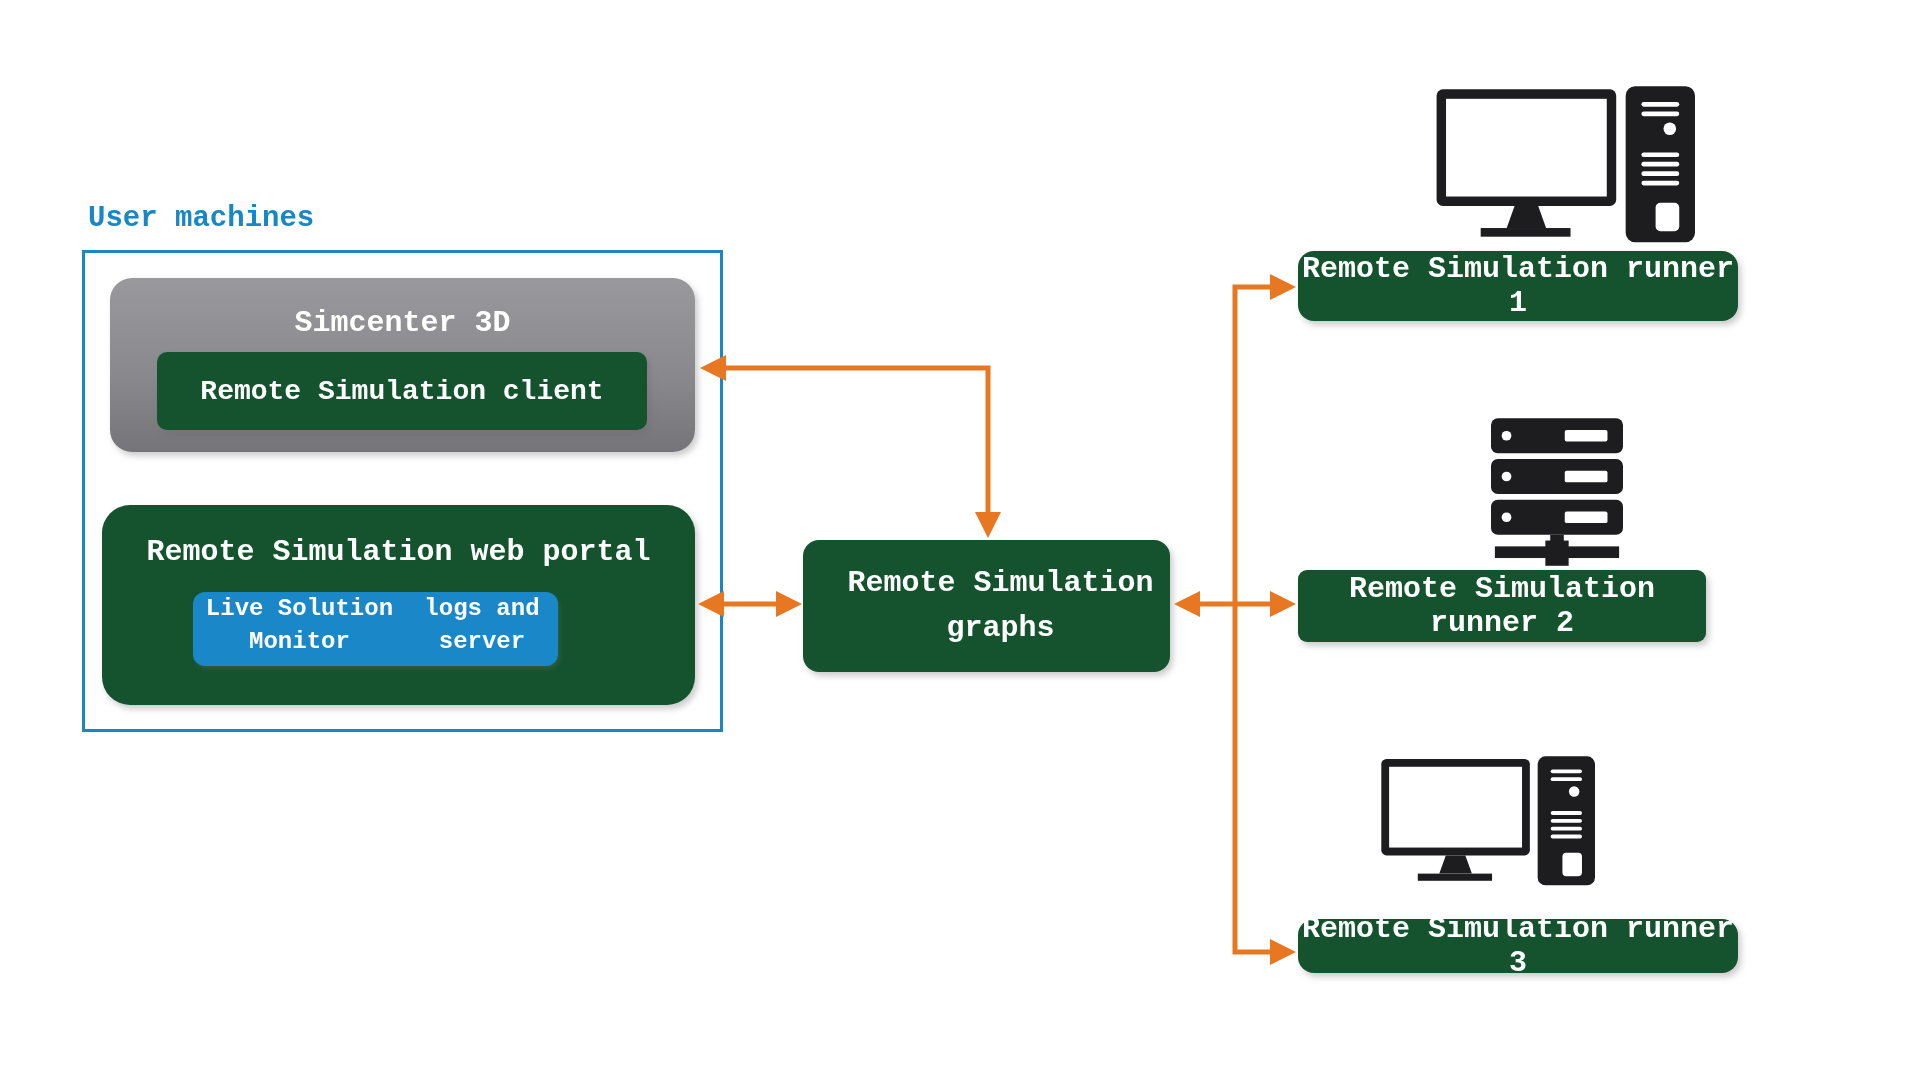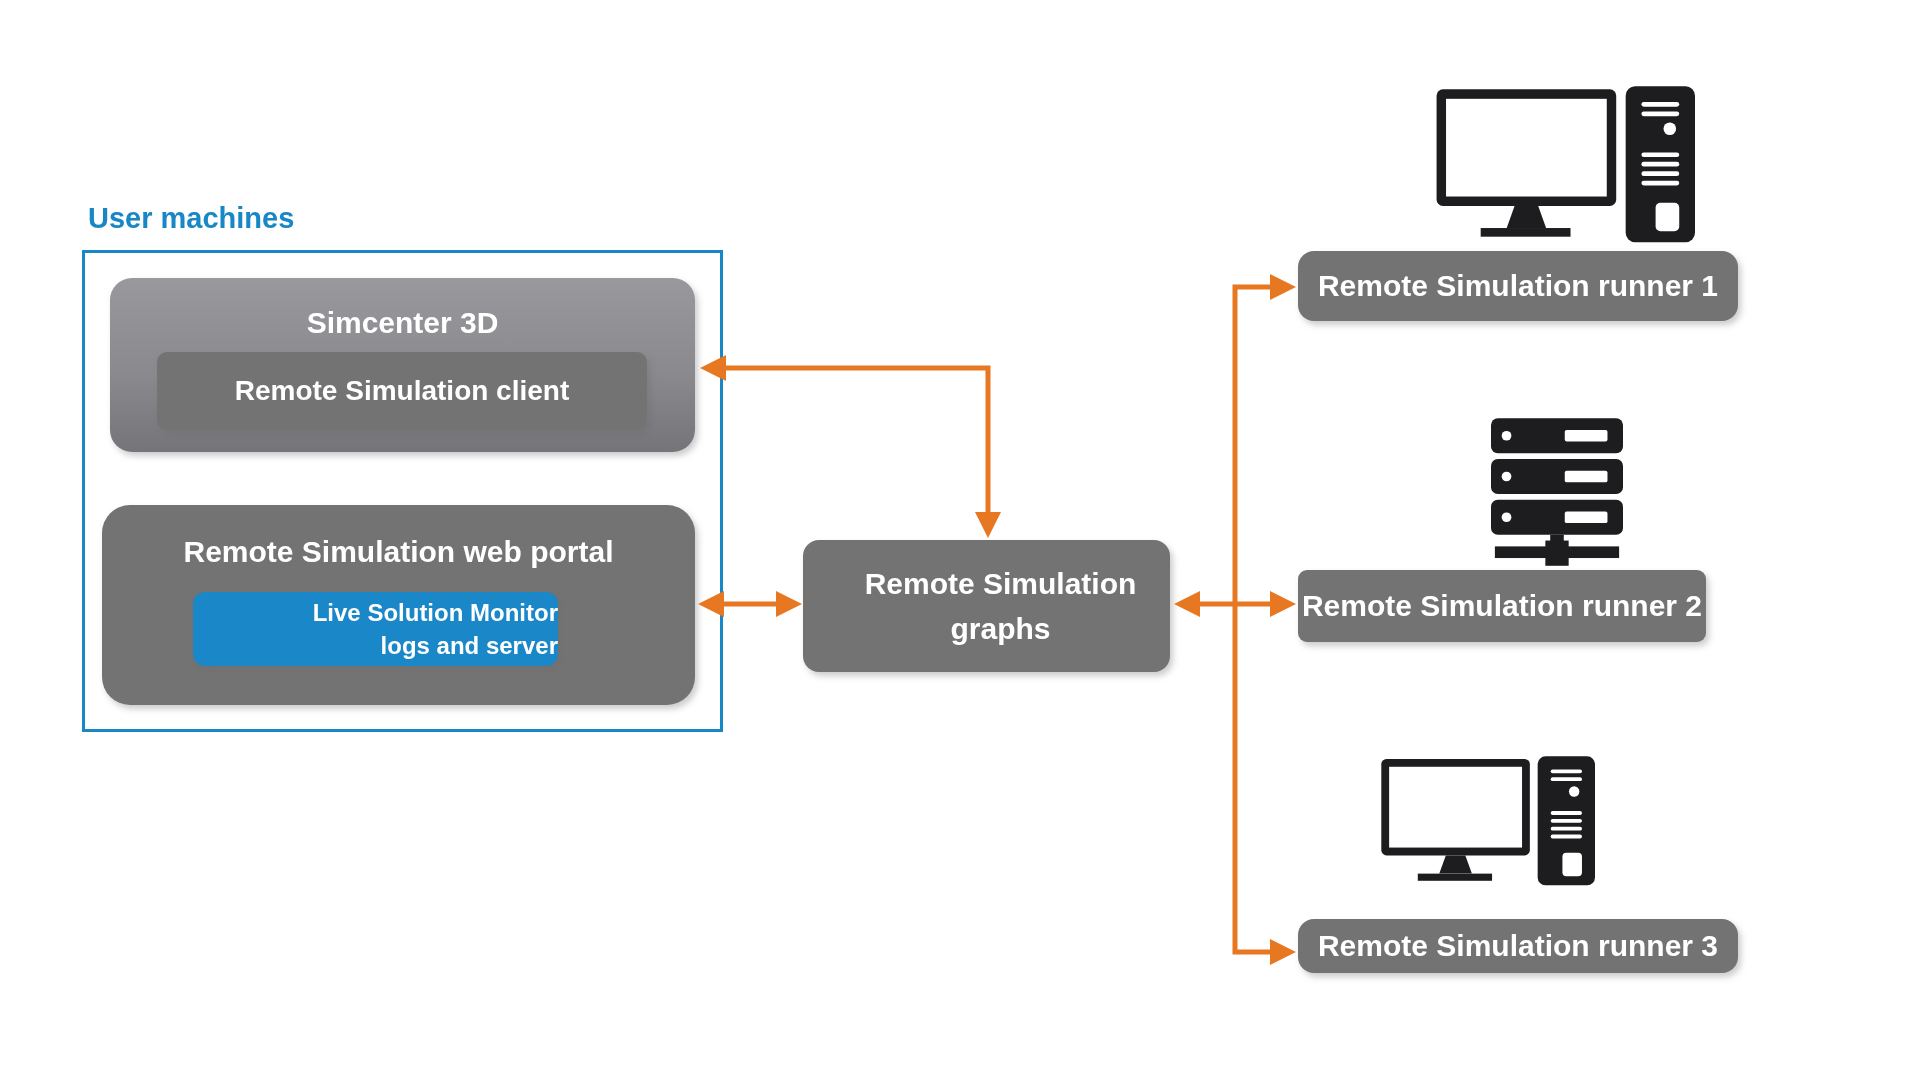--- a/index.html
+++ b/index.html
@@ -1,47 +1,47 @@
 <!DOCTYPE html>
 <html><head>
 <meta charset="utf-8">
 <style>
   html,body{margin:0;padding:0;background:#ffffff;}
   .canvas{
     position:relative;width:1920px;height:1080px;background:#ffffff;
-    font-family:Liberation Sans, sans-serif;overflow:hidden;
+    font-family:Liberation Mono, monospace;overflow:hidden;
   }
   .abs{position:absolute;}
   .um-label{
     font-size:29px;font-weight:bold;color:#1787C6;letter-spacing:0px;
   }
   .um-box{
     border:3px solid #1787C6;background:transparent;box-sizing:border-box;
   }
   .gray-box{
     background:linear-gradient(180deg,#98989D 0%,#89898E 55%,#747479 100%);
     border-radius:22px;box-shadow:3px 4px 6px rgba(110,110,110,0.35);
   }
   .gray-title{
     width:100%;text-align:center;margin-top:28px;
     font-size:30px;font-weight:bold;color:#ffffff;
   }
   .teal{
-    background:#737373;color:#ffffff;font-weight:bold;
+    background:#14532d;color:#ffffff;font-weight:bold;
     box-shadow:3px 4px 6px rgba(110,110,110,0.35);
     display:flex;align-items:center;justify-content:center;
     text-align:center;box-sizing:border-box;
   }
   .client{border-radius:10px;font-size:28px;}
   .portal{border-radius:28px;align-items:flex-start;}
   .portal-title{width:100%;text-align:center;margin-top:30px;font-size:30px;font-weight:bold;color:#fff;}
   .blue-box{
     background:#1A87C8;border-radius:12px;color:#ffffff;font-weight:bold;
     font-size:24px;line-height:33px;text-align:center;
-    display:flex;flex-direction:column;align-items:flex-end;justify-content:center;
+    display:flex;flex-direction:row;align-items:flex-start;justify-content:center;
     box-shadow:2px 3px 5px rgba(110,110,110,0.3);
   }
   .server{border-radius:16px;font-size:30px;line-height:45px;flex-direction:column;padding-left:28px;}
   .runner{border-radius:16px;font-size:30px;}
   .arrows{pointer-events:none;}
 </style>
 </head>
 <body>
 
 <div class="canvas">

